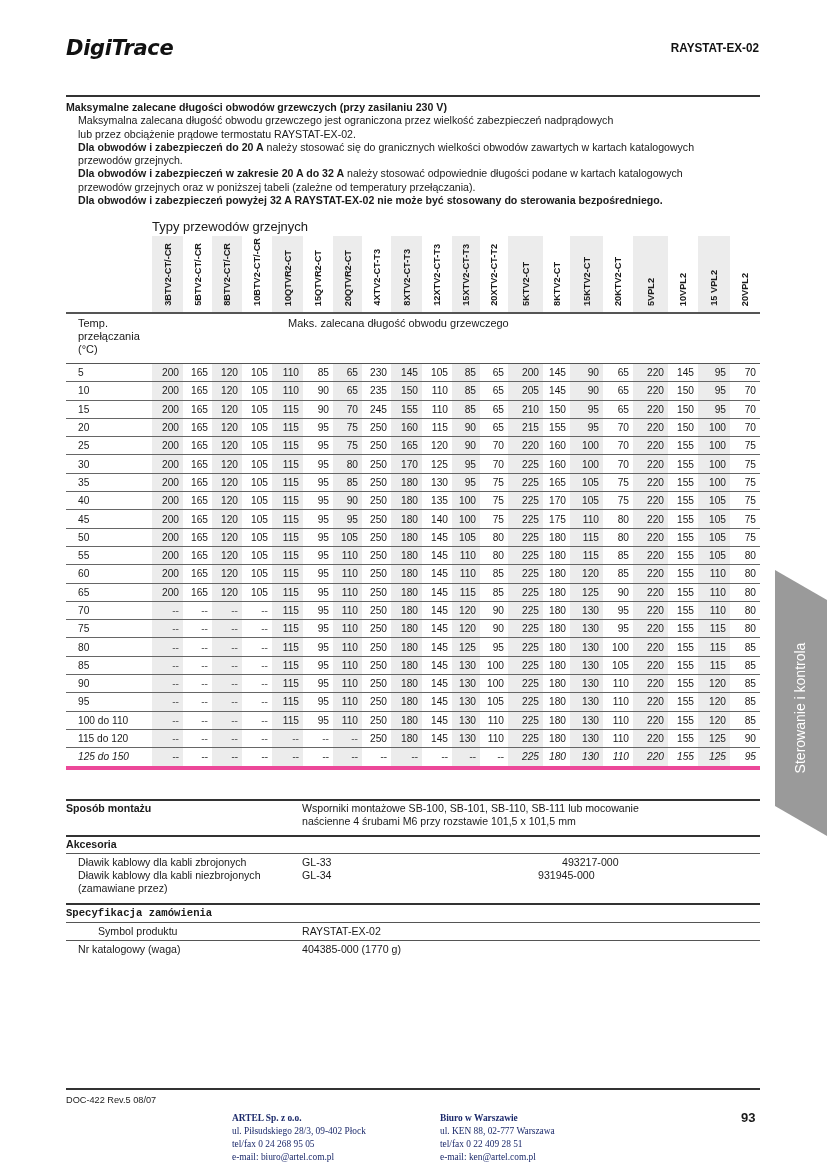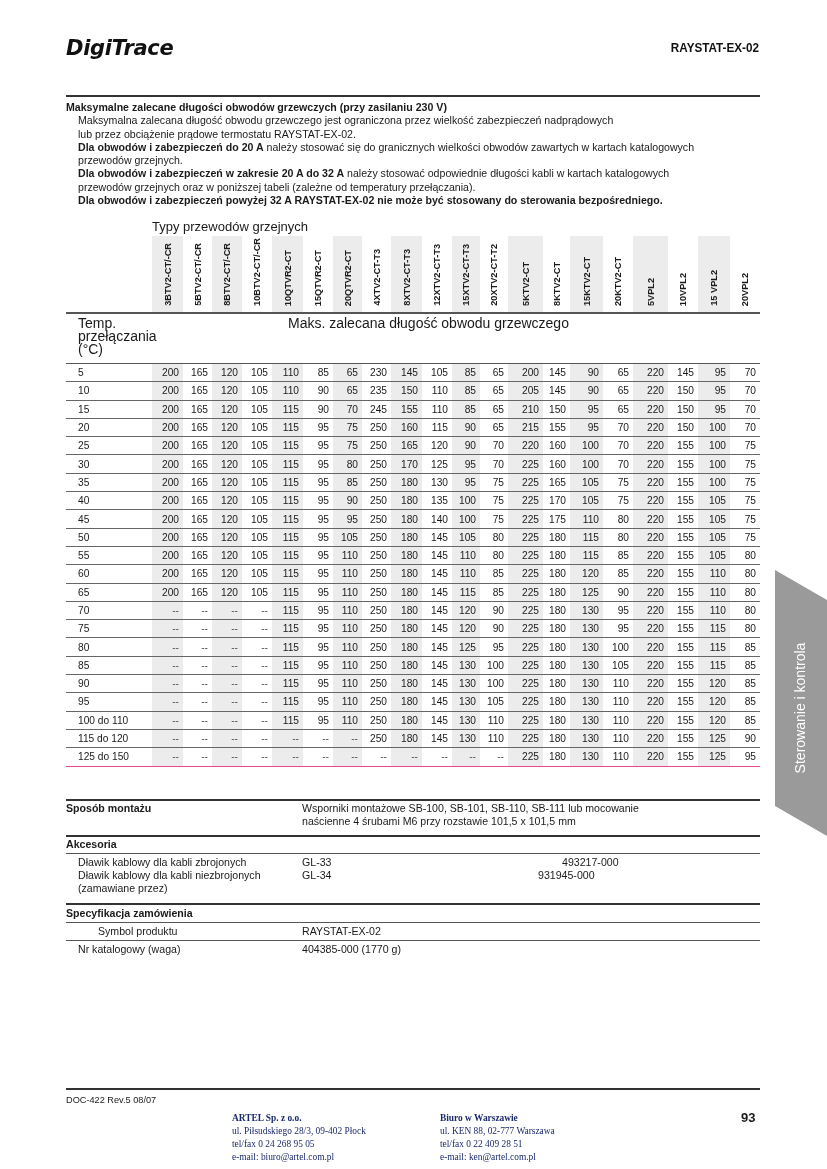--- a/index.html
+++ b/index.html
@@ -13,25 +13,25 @@
   #intro p { margin:0; padding-left:12px; }
   #intro b { font-weight:bold; }
   #cable-types-label { left:152px; top:219px; font-size:13px; }
   #table-wrap { left:66px; top:236px; width:694px; }
   table { border-collapse:collapse; width:694px; table-layout:fixed; font-size:10.2px; }
   col.c0 { width:86px; }
   th.vh { height:76px; padding:0; vertical-align:bottom; border-bottom:2px solid #555; }
   th.vh div { writing-mode:vertical-rl; transform:rotate(180deg); font-weight:bold; font-size:9.2px; white-space:nowrap; margin:0 auto 6px auto; height:auto; }
   th.blank { border-bottom:2px solid #555; }
   .sh { background:#ececec; }
-  tr.unit-row td { height:45px; vertical-align:top; padding-top:3px; border-bottom:1.5px solid #555; font-size:14px; line-height:13px; }
+  tr.unit-row td { height:45px; vertical-align:top; padding-top:3px; border-bottom:1.5px solid #555; font-size:11px; line-height:13px; }
   tr.unit-row td.temp-head { padding-left:12px; }
   tr.data td { height:17.3px; padding:0 4px; text-align:right; border-bottom:1px solid #666; white-space:nowrap; }
   tr.data td.temp { text-align:left; padding-left:12px; }
-  tr.data.last td { border-bottom:1px solid #ec4899; }
+  tr.data.last td { border-bottom:4px solid #ec4899;font-style:italic; }
   .dash { color:#555; }
   .sec-rule { left:66px; width:694px; height:2px; background:#333; }
   .thin-rule { left:66px; width:694px; height:1px; background:#555; }
   .txt { font-size:10.6px; line-height:13.3px; }
   .bold { font-weight:bold; }
   #side-tab { left:775px; top:570px; width:52px; height:266px; }
   #side-tab svg { display:block; }
   #side-label { left:770px; top:700px; width:60px; }
   #side-label span { display:block; transform:rotate(-90deg); white-space:nowrap; color:#fff; font-size:14px; width:200px; text-align:center; margin-left:-70px; }
   #foot-rule { left:66px; top:1088px; width:694px; height:2px; background:#333; }
@@ -48,21 +48,21 @@
 <div id="brand" class="abs">DigiTrace</div>
 <div id="doc-code" class="abs">RAYSTAT-EX-02</div>
 <div id="top-rule" class="abs"></div>
 
 <div id="intro" class="abs">
   <div class="title">Maksymalne zalecane długości obwodów grzewczych (przy zasilaniu 230 V)</div>
   <p><span>Maksymalna zalecana długość obwodu grzewczego jest ograniczona przez wielkość zabezpieczeń nadprądowych</span></p>
   <p><span>lub przez obciążenie prądowe termostatu RAYSTAT-EX-02.</span></p>
   <p><b>Dla obwodów i zabezpieczeń do 20 A</b><span> należy stosować się do granicznych wielkości obwodów zawartych w kartach katalogowych</span></p>
   <p><span>przewodów grzejnych.</span></p>
-  <p><b>Dla obwodów i zabezpieczeń w zakresie 20 A do 32 A</b><span> należy stosować odpowiednie długości kabli w kartach katalogowych</span></p>
+  <p><b>Dla obwodów i zabezpieczeń w zakresie 20 A do 32 A</b><span> należy stosować odpowiednie długości podane w kartach katalogowych</span></p>
   <p><span>przewodów grzejnych oraz w poniższej tabeli (zależne od temperatury przełączania).</span></p>
   <p><b>Dla obwodów i zabezpieczeń powyżej 32 A RAYSTAT-EX-02 nie może być stosowany do sterowania bezpośredniego.</b></p>
 </div>
 
 <div id="cable-types-label" class="abs">Typy przewodów grzejnych</div>
 <div id="table-wrap" class="abs">
   <table>
     <colgroup id="colgroup">
         <col class="c0">
         <col style="width: 31px;">
@@ -676,21 +676,21 @@
 <div class="abs thin-rule" style="top:853px;"></div>
 <div class="abs txt" style="left:78px; top:856px;">Dławik kablowy dla kabli zbrojonych</div>
 <div class="abs txt" style="left:302px; top:856px;">GL-33</div>
 <div class="abs txt" style="left:538px; top:856px;margin-left:24px;">493217-000</div>
 <div class="abs txt" style="left:78px; top:869px;">Dławik kablowy dla kabli niezbrojonych</div>
 <div class="abs txt" style="left:302px; top:869px;">GL-34</div>
 <div class="abs txt" style="left:538px; top:869px;">931945-000</div>
 <div class="abs txt" style="left:78px; top:882px;">(zamawiane przez)</div>
 
 <div class="abs sec-rule" style="top:903px;"></div>
-<div class="abs txt bold" style="left:66px; top:907px;">Specyfikacja zamówienia</div>
+<div class="abs txt bold" style="left:66px; top:907px;font-family:Liberation Mono, monospace;">Specyfikacja zamówienia</div>
 <div class="abs thin-rule" style="top:922px;"></div>
 <div class="abs txt" style="left:78px; top:925px;margin-left:20px;">Symbol produktu</div>
 <div class="abs txt" style="left:302px; top:925px;">RAYSTAT-EX-02</div>
 <div class="abs thin-rule" style="top:940px;"></div>
 <div class="abs txt" style="left:78px; top:943px;">Nr katalogowy (waga)</div>
 <div class="abs txt" style="left:302px; top:943px;">404385-000 (1770 g)</div>
 
 <div id="side-tab" class="abs">
   <svg width="52" height="266" viewBox="0 0 52 266">
     <polygon points="0,0 52,30 52,266 0,236" fill="#9a9a9a"></polygon>

